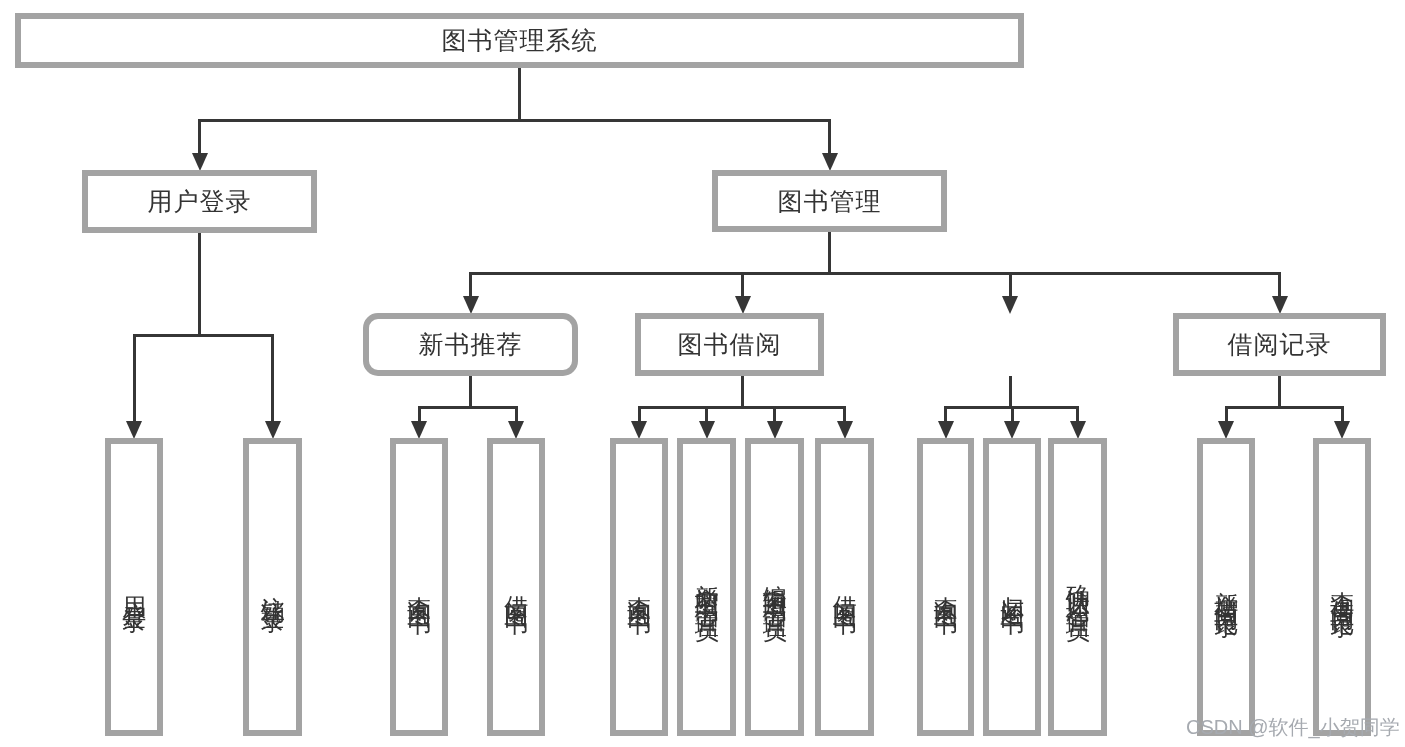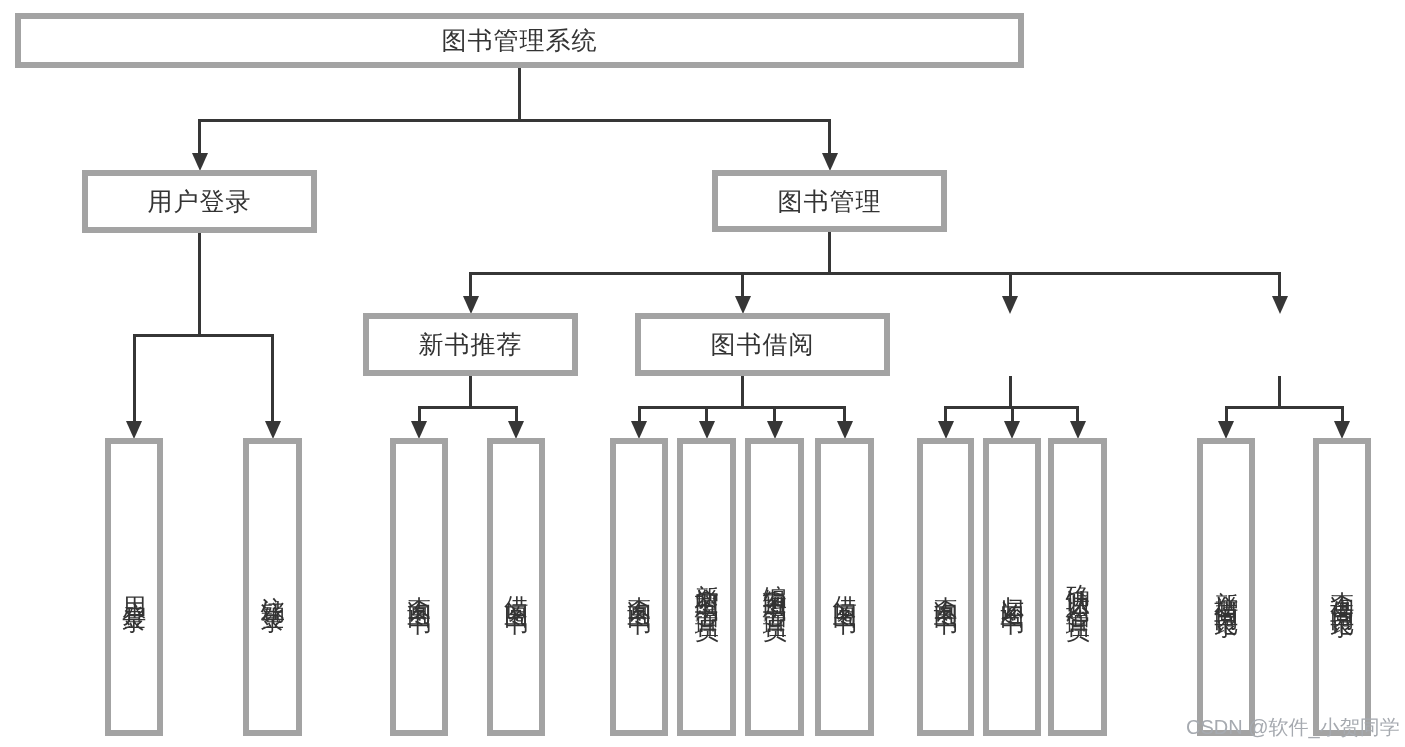--- a/index.html
+++ b/index.html
@@ -112,25 +112,28 @@
     </div>
     <div class="node" style="left: 712px; top: 170px; width: 235px; height: 62px; justify-content: center;">
       <span class="node-label">图书管理</span>
     </div>
     <div class="node vertical" style="left: 105px; top: 438px; width: 58px; height: 298px;">
       <span class="node-label">用户登录</span>
     </div>
     <div class="node vertical" style="left: 243px; top: 438px; width: 59px; height: 298px;">
       <span class="node-label">注销登录</span>
     </div>
-    <div class="node" style="left: 363px; top: 313px; width: 215px; height: 63px;">
+    <div class="node" style="left: 363px; top: 313px; width: 215px; height: 63px; border-radius: 15px;">
       <span class="node-label">新书推荐</span>
     </div>
-    <div class="node" style="left: 635px; top: 313px; width: 255px; height: 63px;">
+    <div class="node" style="left: 635px; top: 313px; width: 189px; height: 63px;">
       <span class="node-label">图书借阅</span>
+    </div>
+    <div class="node" style="left: 1173px; top: 313px; width: 213px; height: 63px;">
+      <span class="node-label">借阅记录</span>
     </div>
     <div class="node vertical" style="left: 390px; top: 438px; width: 58px; height: 298px;">
       <span class="node-label">查询图书</span>
     </div>
     <div class="node vertical" style="left: 487px; top: 438px; width: 58px; height: 298px;">
       <span class="node-label">借阅图书</span>
     </div>
     <div class="node vertical" style="left: 610px; top: 438px; width: 58px; height: 298px;">
       <span class="node-label">查询图书</span>
     </div>

